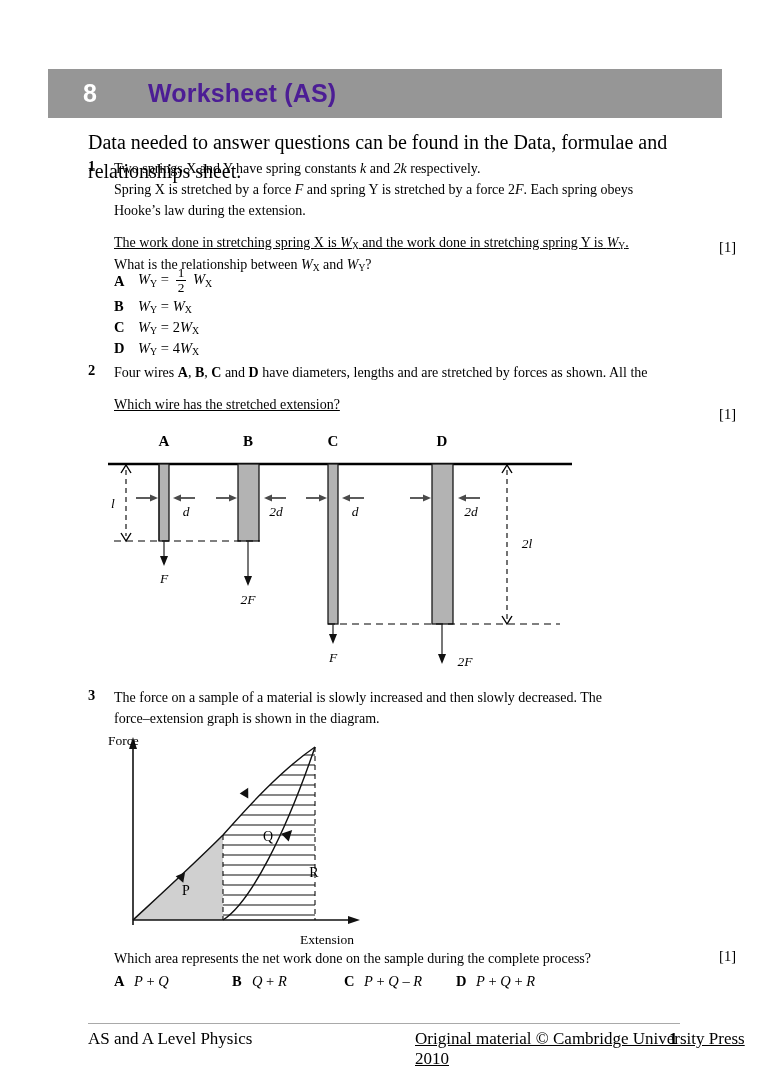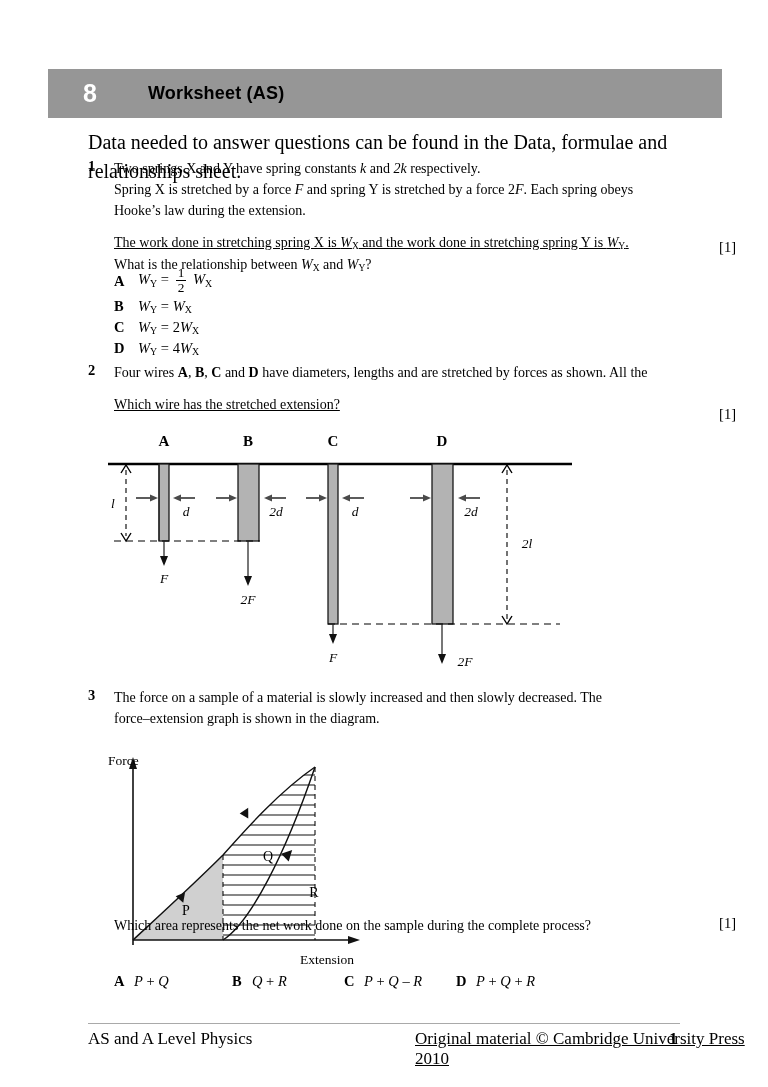--- a/index.html
+++ b/index.html
@@ -28,23 +28,23 @@
     left: 48px;
     top: 69px;
     width: 674px;
     height: 49px;
     background: #969696;
     display: flex;
     align-items: center;
   }
   .header-title {
     font-family: "Liberation Sans", sans-serif;
-    font-size: 18px;
+    font-size: 25px;
     font-weight: bold;
-    color: #000000;
+    color: #4c1d95;
     margin-left: 35px;
     letter-spacing: 0.2px;
   }
   .header-num {
     font-family: "Liberation Sans", sans-serif;
     font-size: 25px;
     font-weight: bold;
     color: #ffffff;
     margin-left: 35px;
     margin-right: 16px;
@@ -142,21 +142,20 @@
     top: 428px;
     width: 490px;
     height: 250px;
   }
   .fig-graph {
     position: absolute;
     left: 100px;
     top: 725px;
     width: 300px;
     height: 225px;
-    margin-top: 20px;
   }
 
   
   .footer-rule {
     position: absolute;
     left: 88px;
     top: 1023px;
     width: 592px;
     height: 1px;
     background: #a9a9a9;
@@ -368,21 +367,21 @@
 
       <text x="8" y="20" font-family="Liberation Serif, serif" font-size="13.5">Force</text>
       <text x="200" y="219" font-family="Liberation Serif, serif" font-size="13.5">Extension</text>
 
       <text x="86" y="170" font-family="Liberation Serif, serif" font-size="14" text-anchor="middle">P</text>
       <text x="168" y="116" font-family="Liberation Serif, serif" font-size="14" text-anchor="middle">Q</text>
       <text x="214" y="152" font-family="Liberation Serif, serif" font-size="14" text-anchor="middle">R</text>
     </svg>
   </div>
 
-  <div class="q" style="left:88px; top:915px;">
+  <div class="q" style="left:88px; top:948px;">
     <div class="q-body">
       <div class="para">Which area represents the net work done on the sample during the complete process?</div>
     </div>
     <span class="marks" style="top:0px;">[1]</span>
   </div>
 
   <div class="opts3">
     <div class="opt3" style="width:118px;">
       <span class="opt-letter">A</span>
       <span><i>P</i> + <i>Q</i></span>

